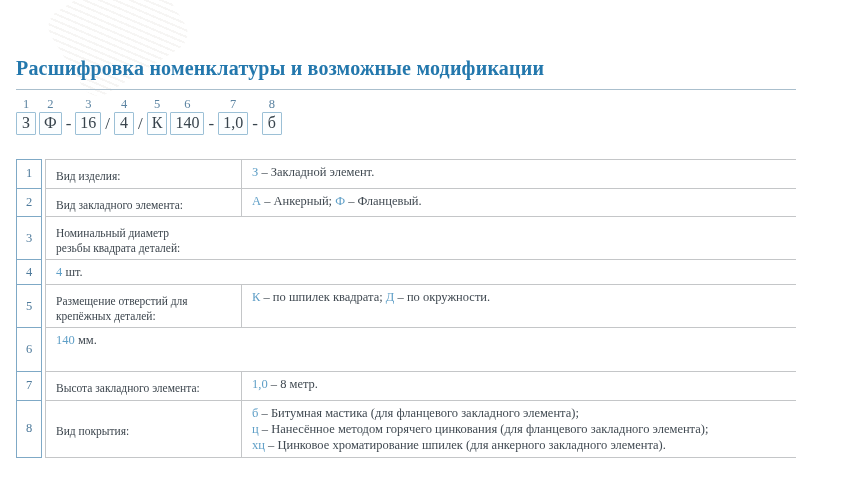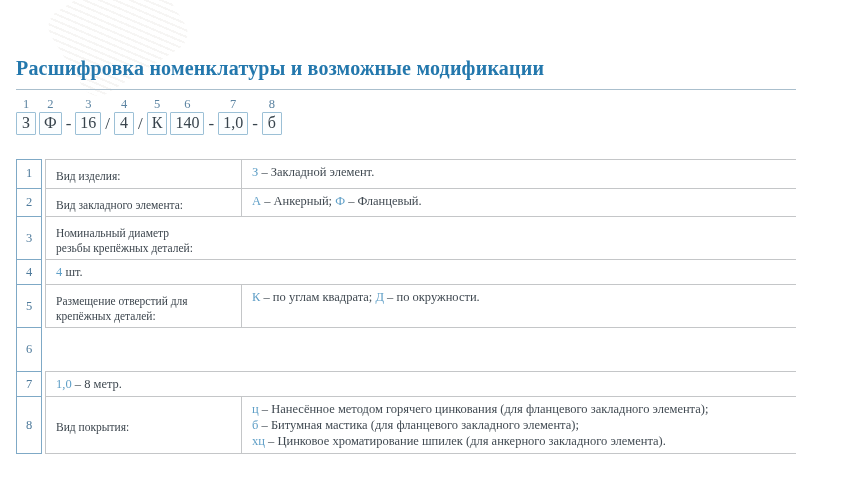--- a/index.html
+++ b/index.html
@@ -184,49 +184,53 @@
         <div class="t-row">
           <div class="cell-num min1">2</div>
           <div class="cell-label min1">Вид закладного элемента:</div>
           <div class="cell-value min1">
             <div class="v-line"><span class="accent">А</span><span> – Анкерный; </span><span class="accent">Ф</span><span> – Фланцевый.</span></div>
           </div>
         </div>
         <div class="t-row">
           <div class="cell-num min2">3</div>
           <div class="cell-label min2">Номинальный диаметр
-резьбы крепёжных деталей:</div>
+резьбы квадрата деталей:</div>
         </div>
         <div class="t-row">
           <div class="cell-num min1">4</div>
           <div class="cell-value min1">
             <div class="v-line"><span class="accent">4</span><span> шт.</span></div>
           </div>
         </div>
         <div class="t-row">
           <div class="cell-num min2">5</div>
           <div class="cell-label min2">Размещение отверстий для
 крепёжных деталей:</div>
           <div class="cell-value min2">
-            <div class="v-line"><span class="accent">К</span><span> – по углам квадрата; </span><span class="accent">Д</span><span> – по окружности.</span></div>
+            <div class="v-line"><span class="accent">К</span><span> – по шпилек квадрата; </span><span class="accent">Д</span><span> – по окружности.</span></div>
           </div>
         </div>
         <div class="t-row">
           <div class="cell-num min3">6</div>
+          <div class="cell-value min3">
+            <div class="v-line"><span class="accent">140</span><span> мм.</span></div>
+          </div>
         </div>
         <div class="t-row">
           <div class="cell-num min1">7</div>
+          <div class="cell-label min1">Высота закладного элемента:</div>
           <div class="cell-value min1">
             <div class="v-line"><span class="accent">1,0</span><span> – 8 метр.</span></div>
           </div>
         </div>
         <div class="t-row">
           <div class="cell-num min3b">8</div>
           <div class="cell-label min3b">Вид покрытия:</div>
           <div class="cell-value min3b">
+            <div class="v-line"><span class="accent">б</span><span> – Битумная мастика (для фланцевого закладного элемента);</span></div>
             <div class="v-line"><span class="accent">ц</span><span> – Нанесённое методом горячего цинкования (для фланцевого закладного элемента);</span></div>
-            <div class="v-line"><span class="accent">б</span><span> – Битумная мастика (для фланцевого закладного элемента);</span></div>
             <div class="v-line"><span class="accent">хц</span><span> – Цинковое хроматирование шпилек (для анкерного закладного элемента).</span></div>
           </div>
         </div>
       </div>
   </div>
 </div>
 
 </body></html>

